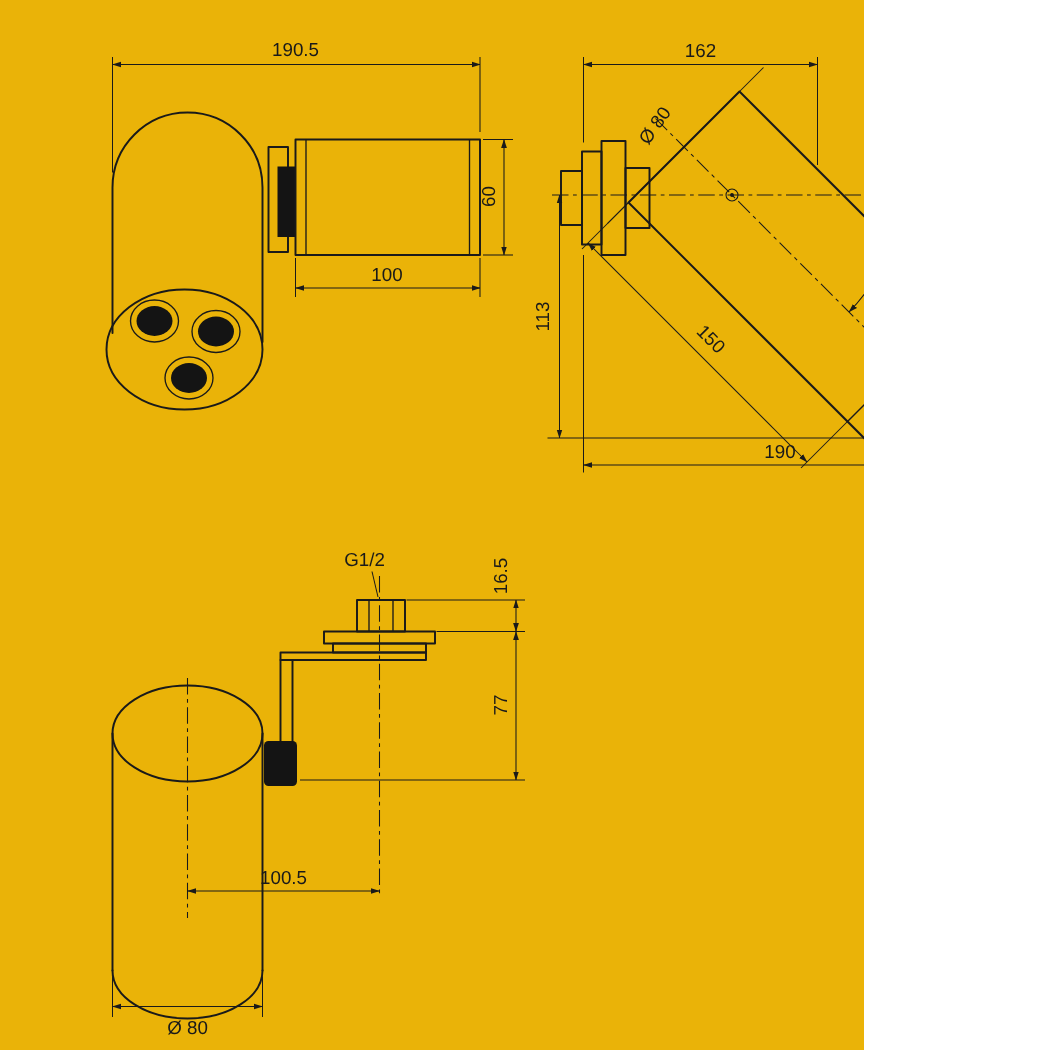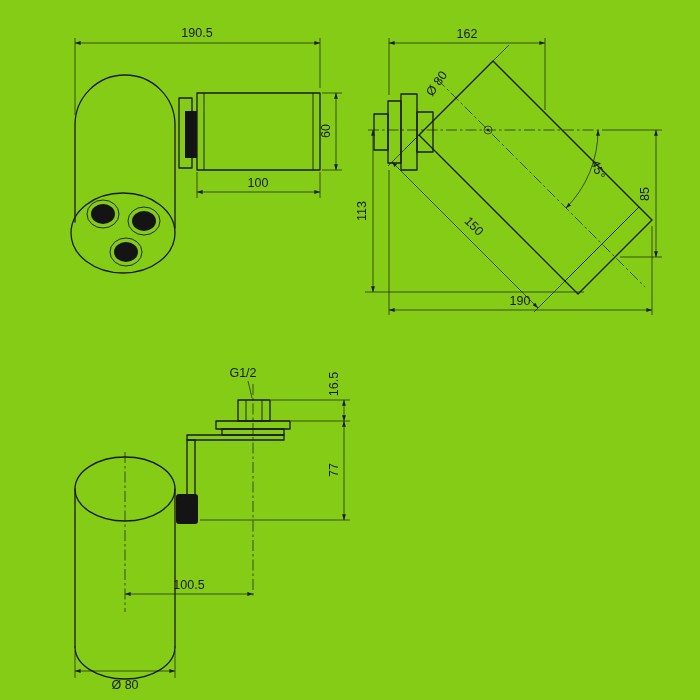--- a/index.html
+++ b/index.html
@@ -1,16 +1,16 @@
 <!DOCTYPE html>
 <html><head>
 <meta charset="utf-8">
 <style>
   html,body{margin:0;padding:0;background:#ffffff;}
-  .sheet{width:700px;height:700px;background:#84cc16;position:relative;overflow:hidden;}
+  .sheet{width:576px;height:700px;background:#eab308;position:relative;overflow:hidden;}
   svg{display:block;}
   .outline{fill:none;stroke:#1a1a1a;stroke-width:1.3;stroke-linejoin:round;stroke-linecap:round;}
   .edge{fill:none;stroke:#1a1a1a;stroke-width:0.9;}
   .thin{fill:none;stroke:#1a1a1a;stroke-width:0.7;}
   .cl{fill:none;stroke:#1a1a1a;stroke-width:0.7;stroke-dasharray:11 3 2.5 3;}
   .ink{fill:#141414;stroke:none;}
   text{font-family:"Liberation Sans","DejaVu Sans",sans-serif;font-size:12.5px;fill:#1a1a1a;}
   .mid{text-anchor:middle;}
 </style>
 </head>

